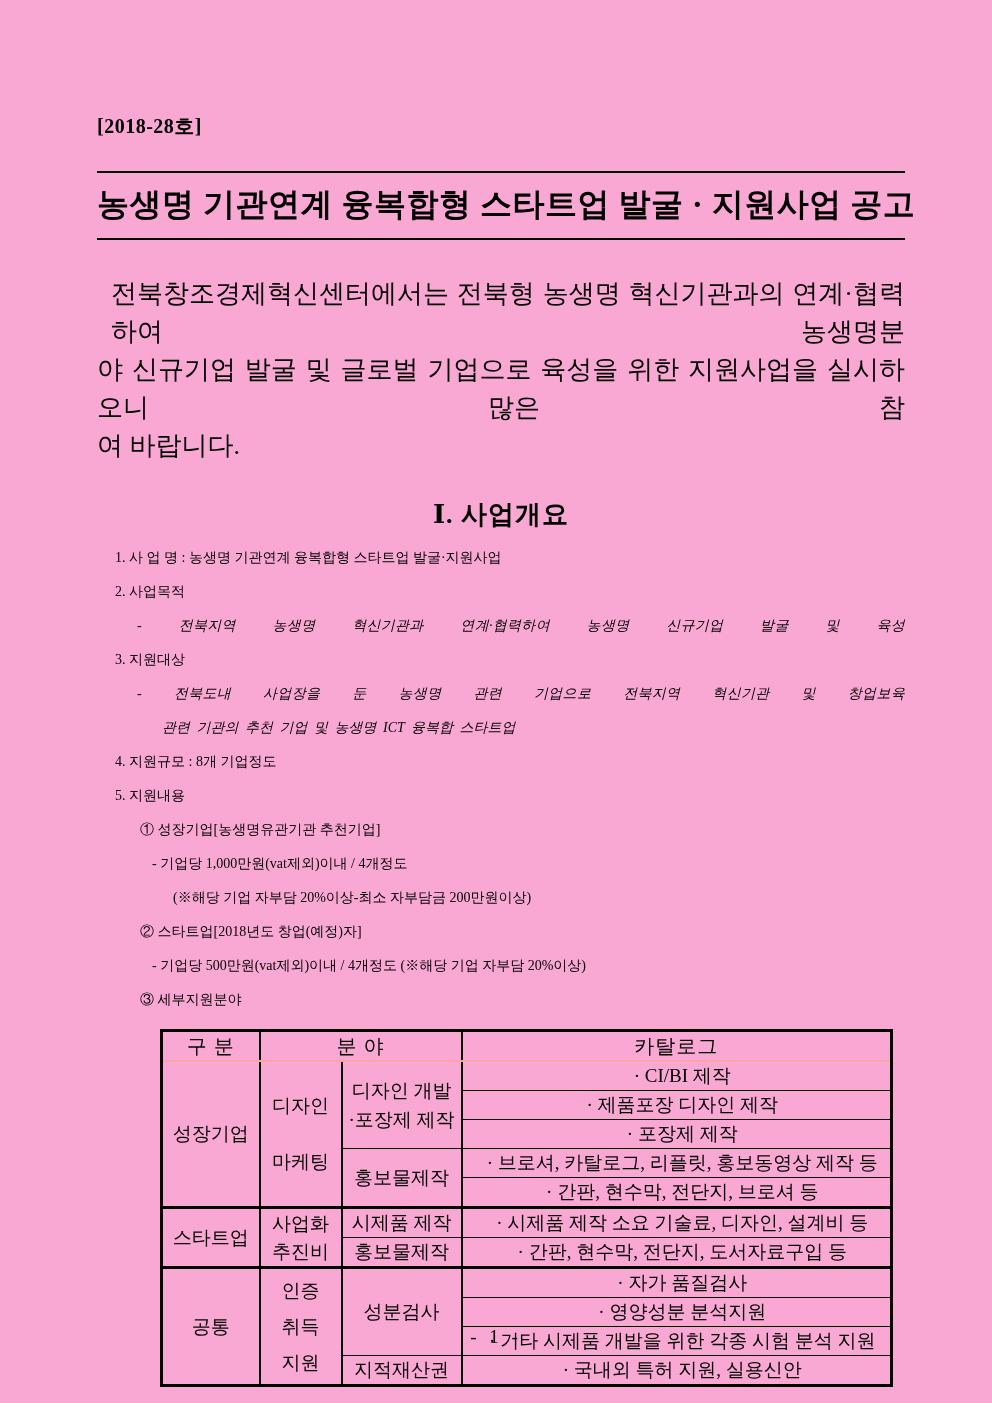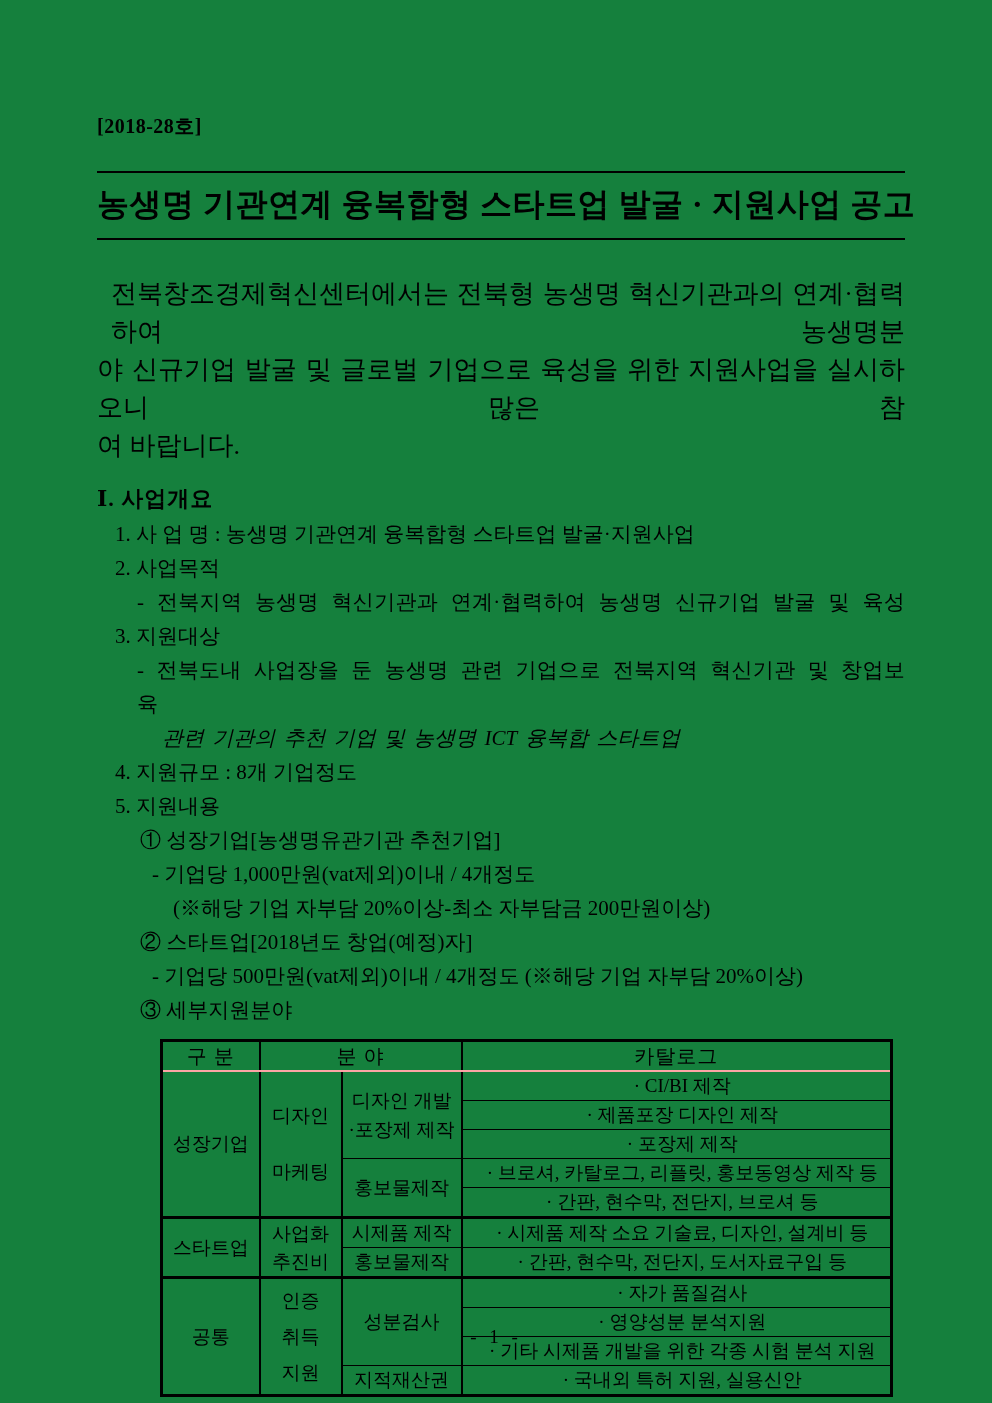--- a/index.html
+++ b/index.html
@@ -2,21 +2,21 @@
 <html><head>
 <meta charset="utf-8">
 <style>
   * { margin: 0; padding: 0; box-sizing: content-box; }
   html, body { background: #e8e8e8; }
   .page {
     position: relative;
     width: 992px;
     height: 1403px;
     margin: 0 auto;
-    background: #15803d;
+    background: #f9a8d4;
     color: #000000;
     font-family: "Liberation Serif", "DejaVu Serif", serif;
     overflow: hidden;
   }
   .content { padding: 0 87px 0 97px; }
 
   .doc-number {
     padding-top: 113px;
     font-size: 20px;
     font-weight: bold;
@@ -38,36 +38,37 @@
     letter-spacing: 0.5px;
     white-space: nowrap;
   }
 
   .intro { margin-top: 35px; font-size: 26px; line-height: 38px; }
   .intro .iline { min-height: 38px; }
   .jline { text-align: justify; text-align-last: justify; }
   .indent-first { padding-left: 14px; }
 
   .section-heading {
-    margin-top: 16px;
-    font-size: 22px;
+    margin-top: 32px;
+    font-size: 26px;
     font-weight: bold;
     line-height: 36px;
     letter-spacing: 1px;
-  }
-
-  .outline { font-size: 21px; }
+    text-align: center;
+  }
+
+  .outline { margin-top: 8px; font-size: 14px; }
   .outline .oline { line-height: 34px; min-height: 34px; white-space: nowrap; }
   .l-num   { padding-left: 18px; }
   .l-dash  { padding-left: 40px; }
   .l-cont  { padding-left: 65px; font-style: italic; }
   .l-circ  { padding-left: 43px; }
   .l-dash2 { padding-left: 55px; }
   .l-paren { padding-left: 76px; }
-  .ws1 { letter-spacing: 0.3px; word-spacing: 6px; white-space: normal !important; }
+  .ws1 { letter-spacing: 0.3px; word-spacing: 6px; white-space: normal !important; font-style: italic; }
   .ws2 { word-spacing: 3px; }
 
   table.support-table {
     margin-top: 12px;
     margin-left: 63px;
     border-collapse: collapse;
     border: 3px solid #000;
     table-layout: fixed;
     width: 730px;
     font-size: 19px;

